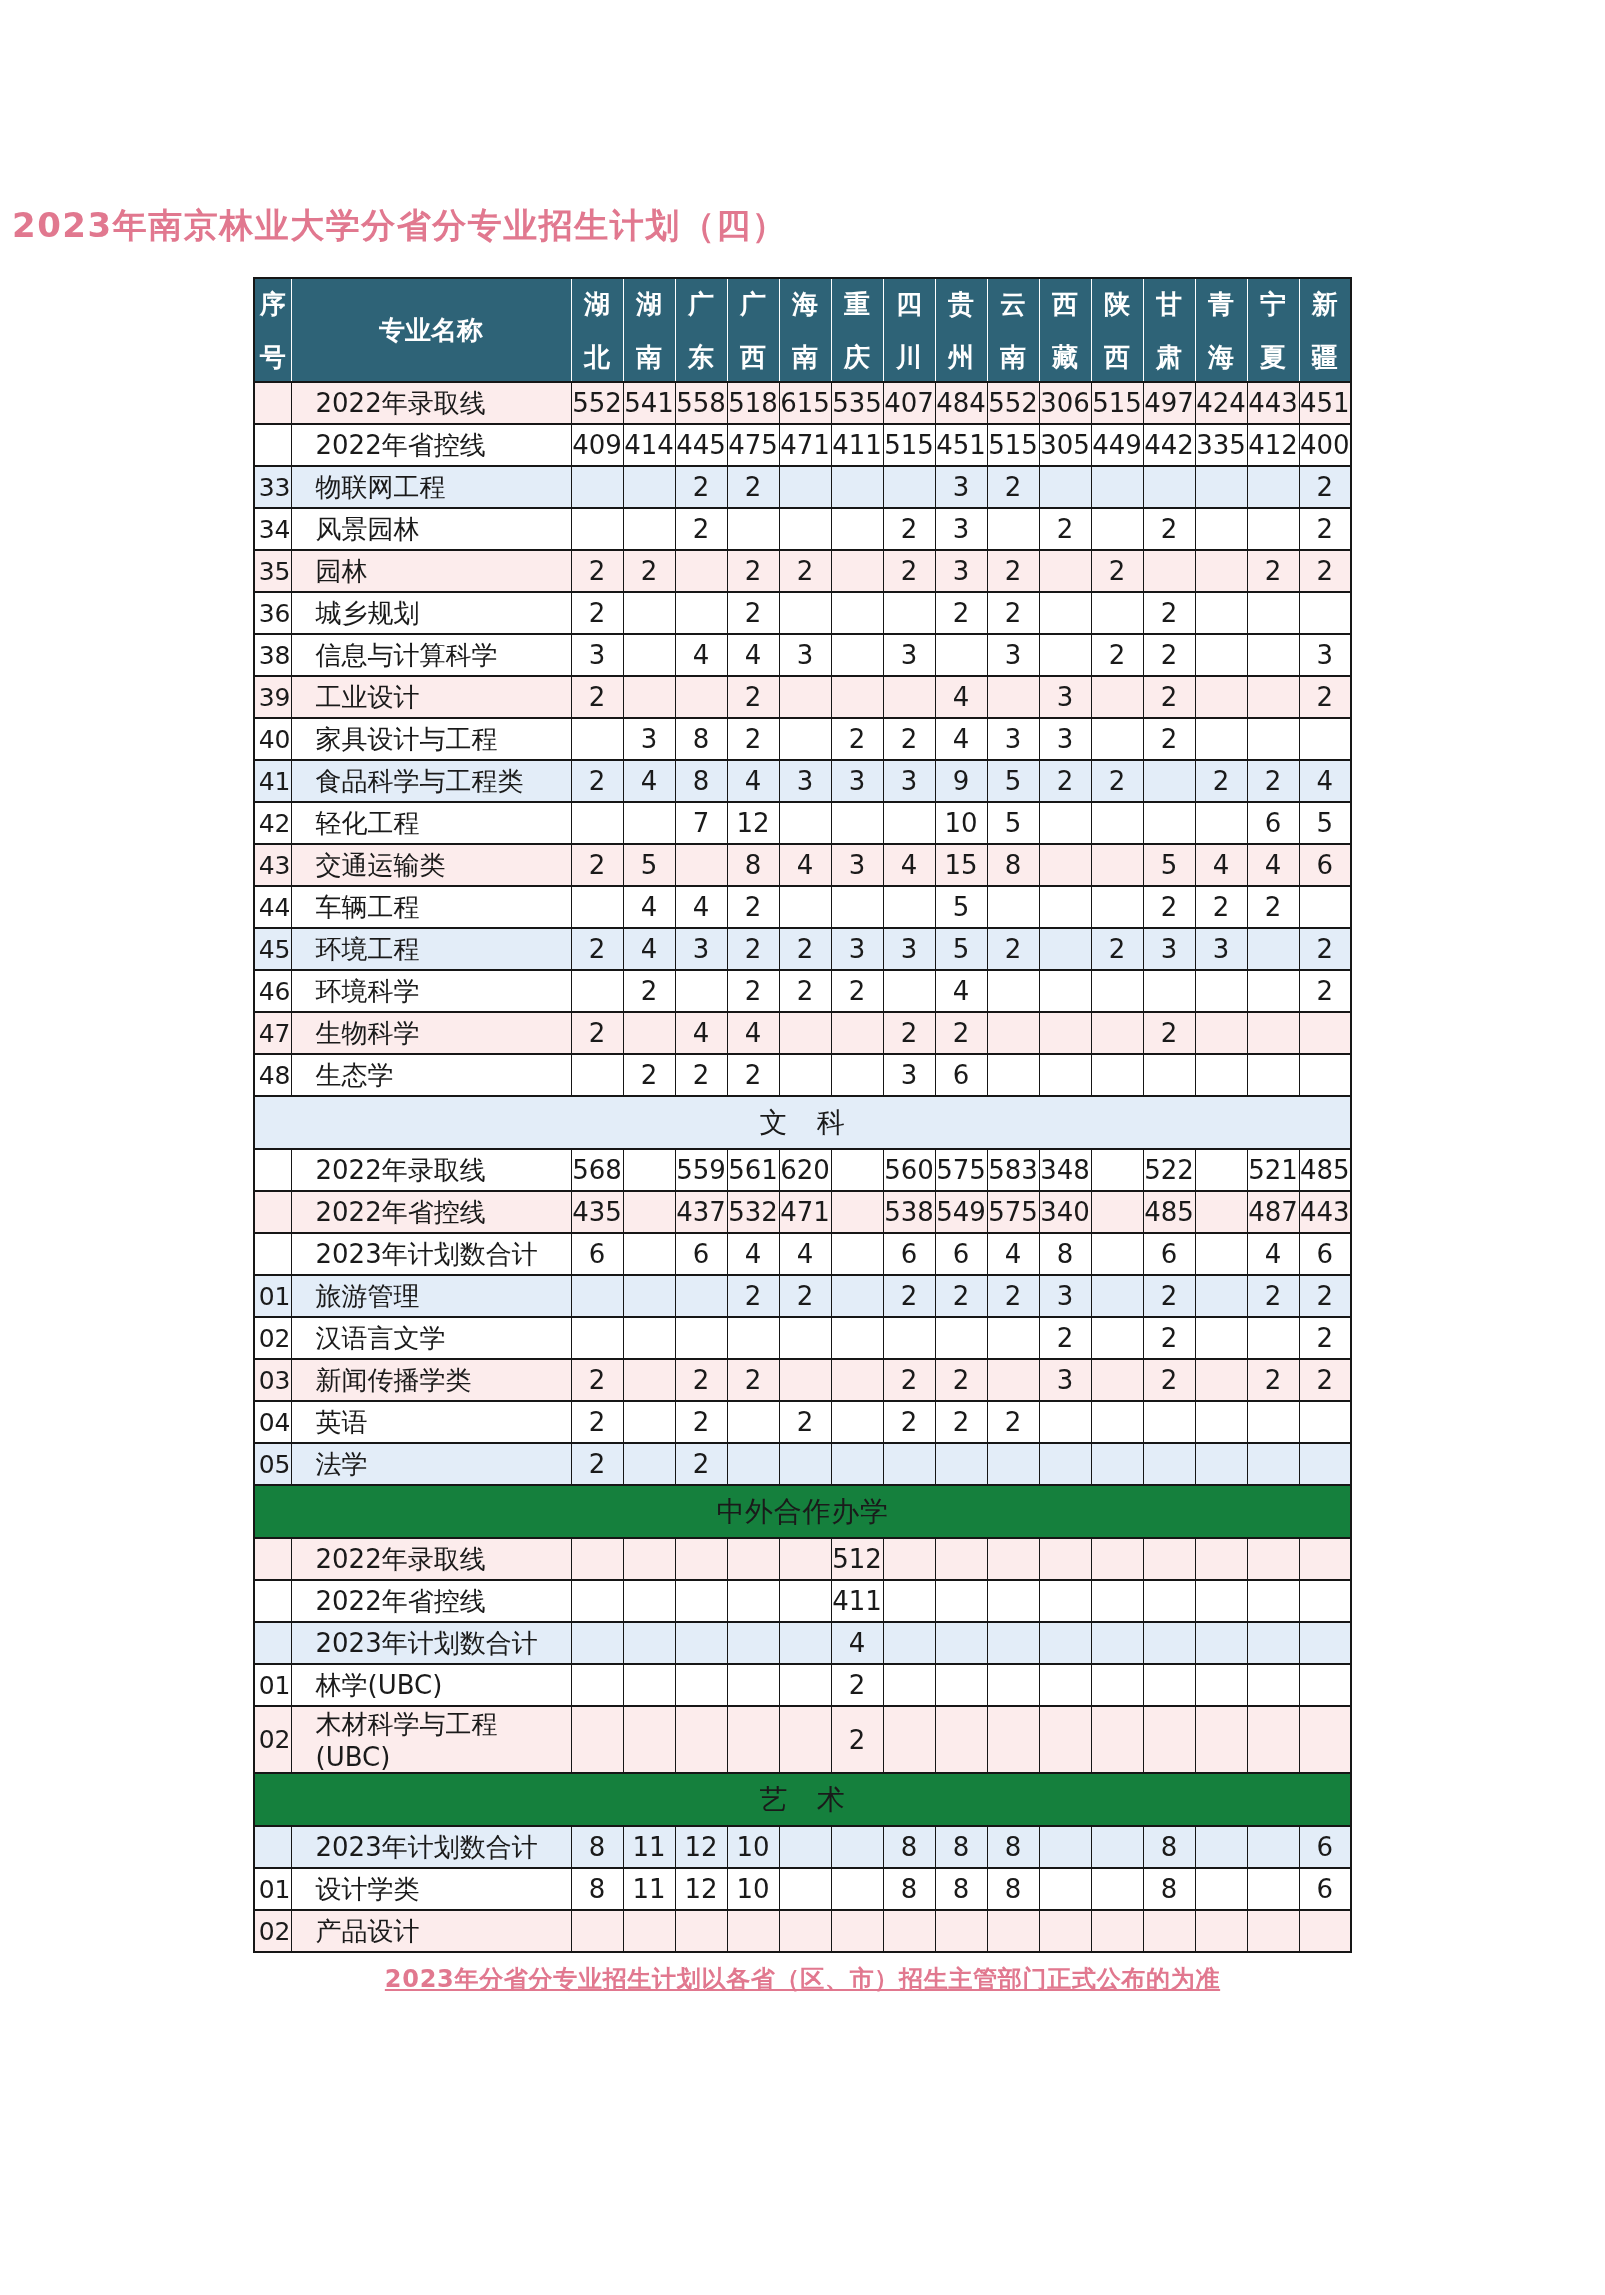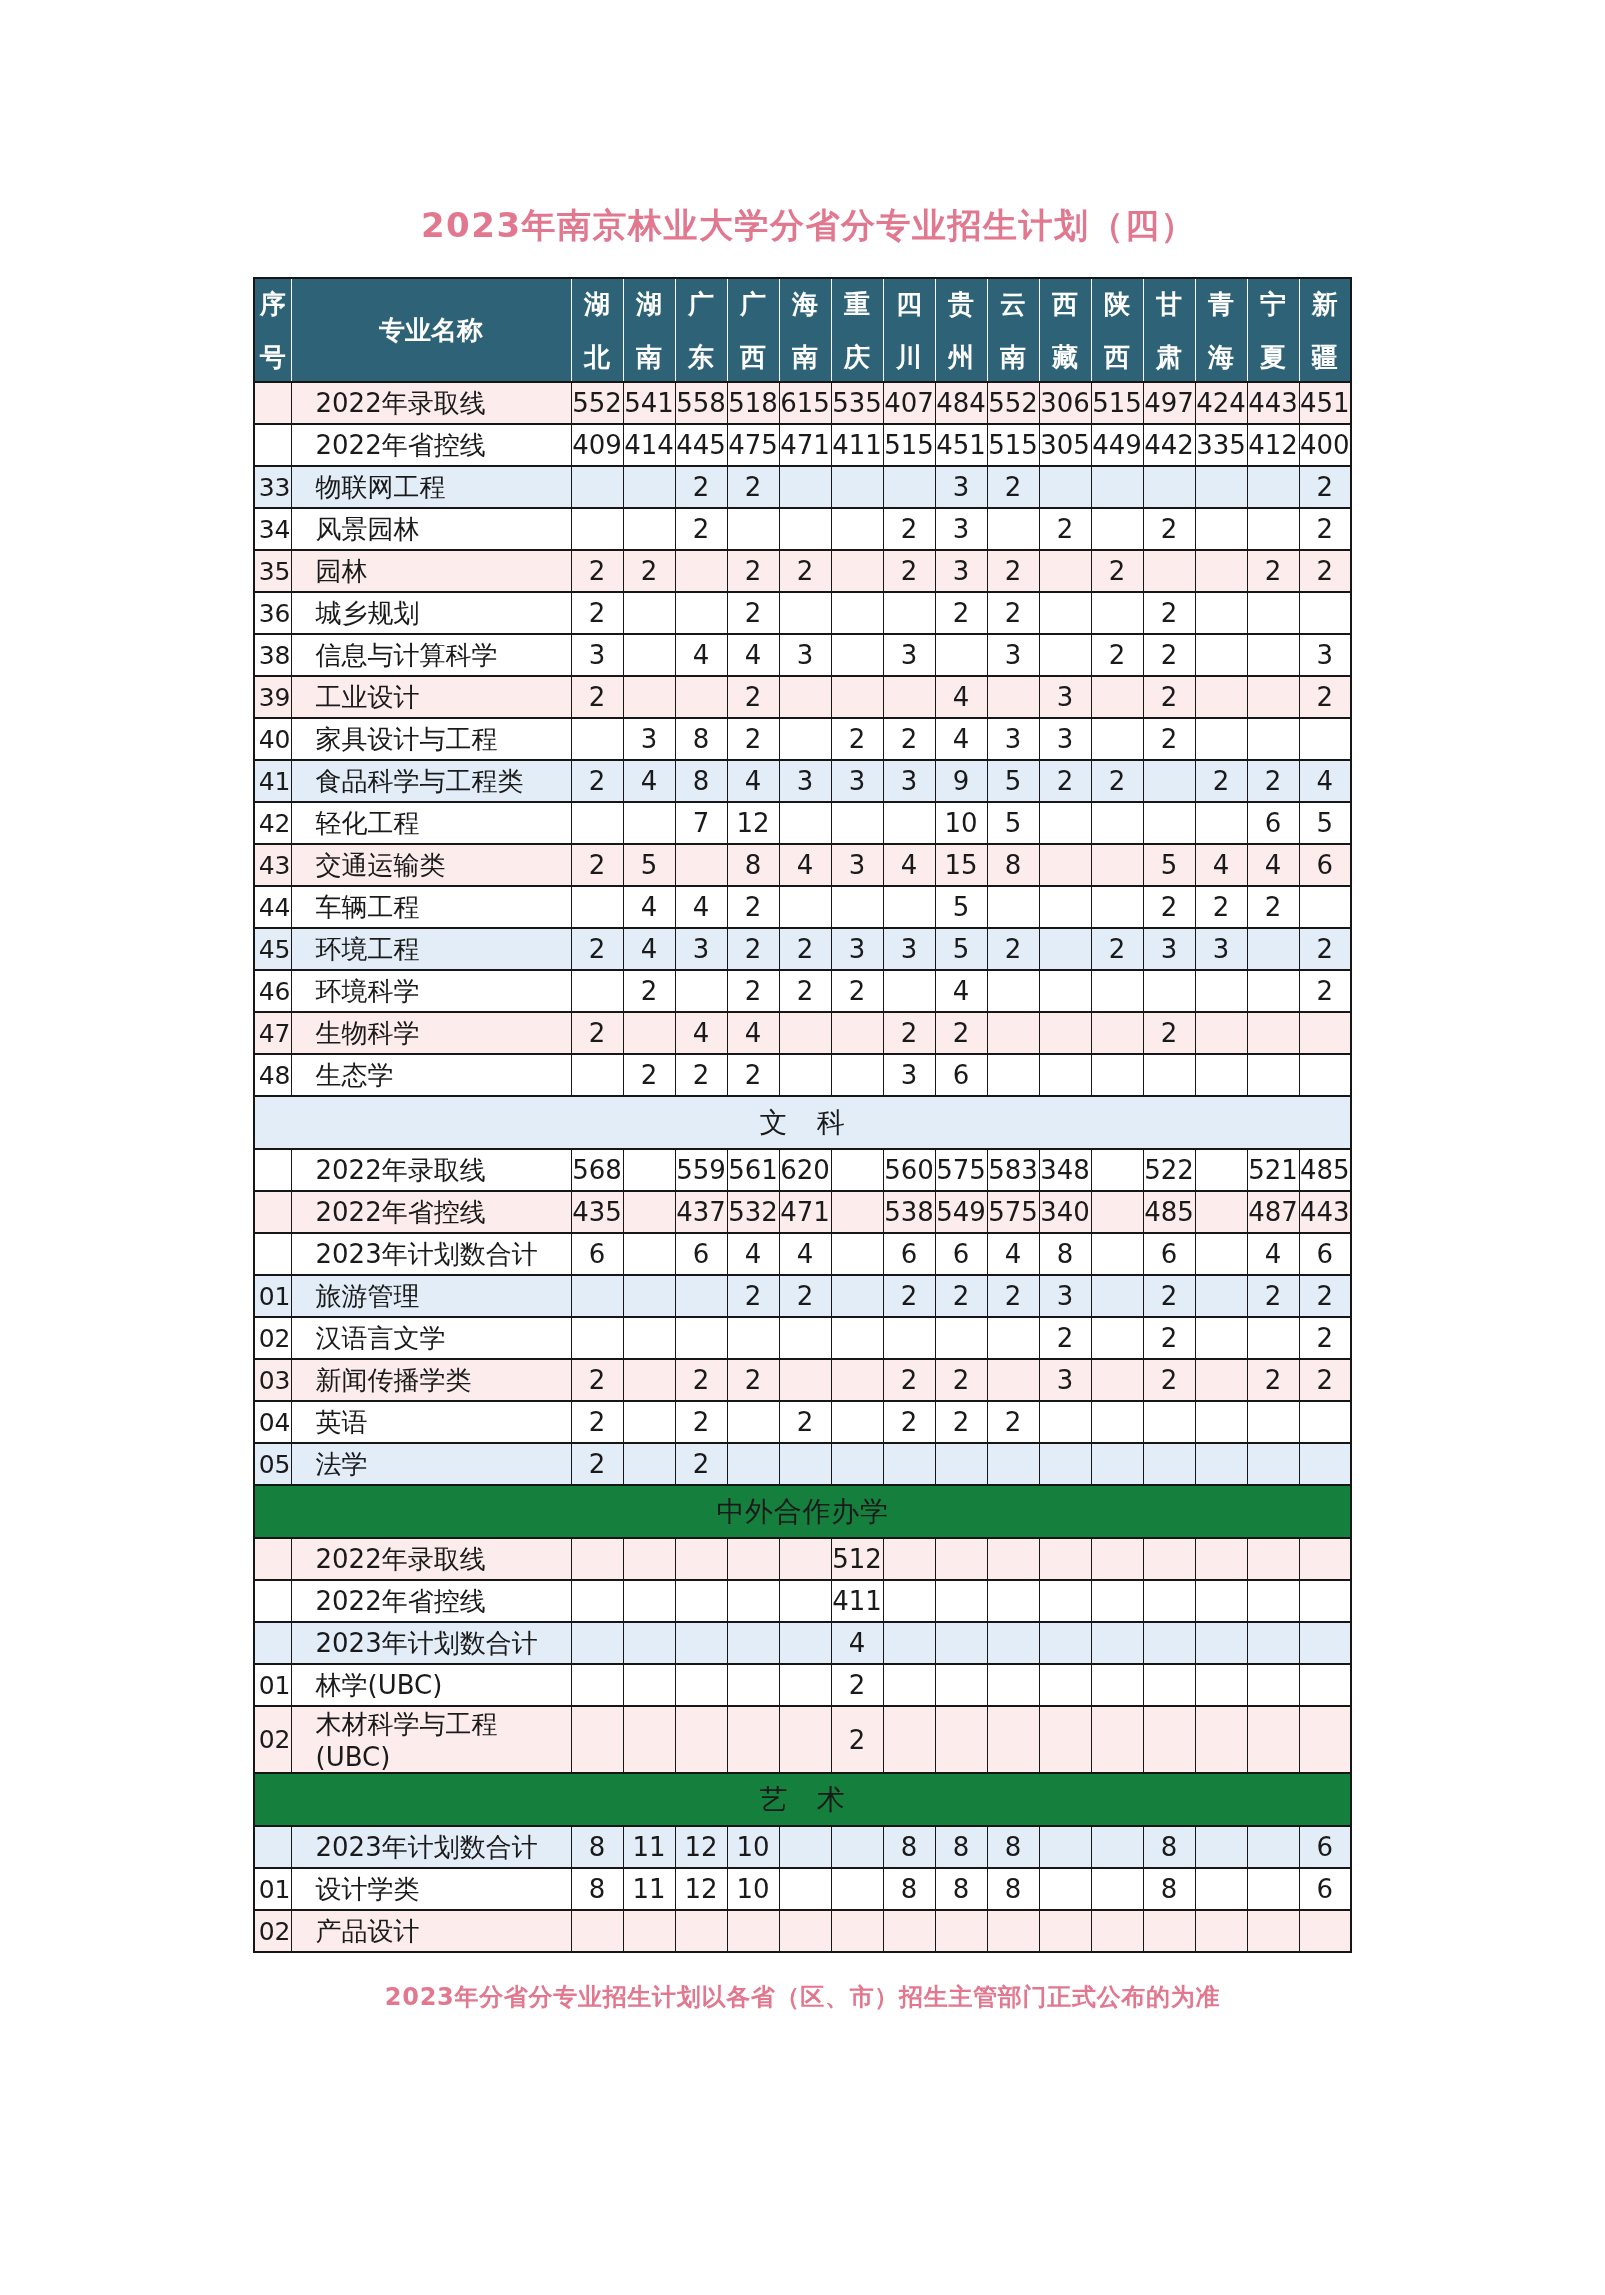--- a/index.html
+++ b/index.html
@@ -18,21 +18,21 @@
   }
   .page{
     position:relative;
     width:1605px;
     height:2295px;
     background:#ffffff;
     overflow:hidden;
   }
   .doc-title{
     padding-top:203px;
-    text-align:center;
+    text-align:left;
     font-size:34px;
     font-weight:bold;
     letter-spacing:1.5px;
     color:var(--title-pink);
     margin-left:12px;
   }
   table.plan-table{
     margin:28px auto 0 auto;
     width:1096px;
     table-layout:fixed;
@@ -87,26 +87,27 @@
   td.major-cell{text-align:left;padding-left:24px;}
   td.num-cell{text-align:center;}
 
   .tint-pink{background:var(--row-pink);}
   .tint-white{background:#ffffff;}
   .tint-blue{background:var(--row-blue);}
   .sec-blue{background:var(--row-blue);}
   .sec-white{background:#15803d;}
 
   .doc-footer{
-    margin-top:28px;
+    margin-top:10px;
     text-align:center;
     font-size:24px;
     font-weight:bold;
     letter-spacing:0.7px;
     color:var(--title-pink);
+    text-decoration:underline;
   }
 </style>
 </head>
 <body>
 
 <div class="page">
   <div class="doc-title">2023年南京林业大学分省分专业招生计划（四）</div>
 
   <table class="plan-table">
     <colgroup id="plan-colgroup">

